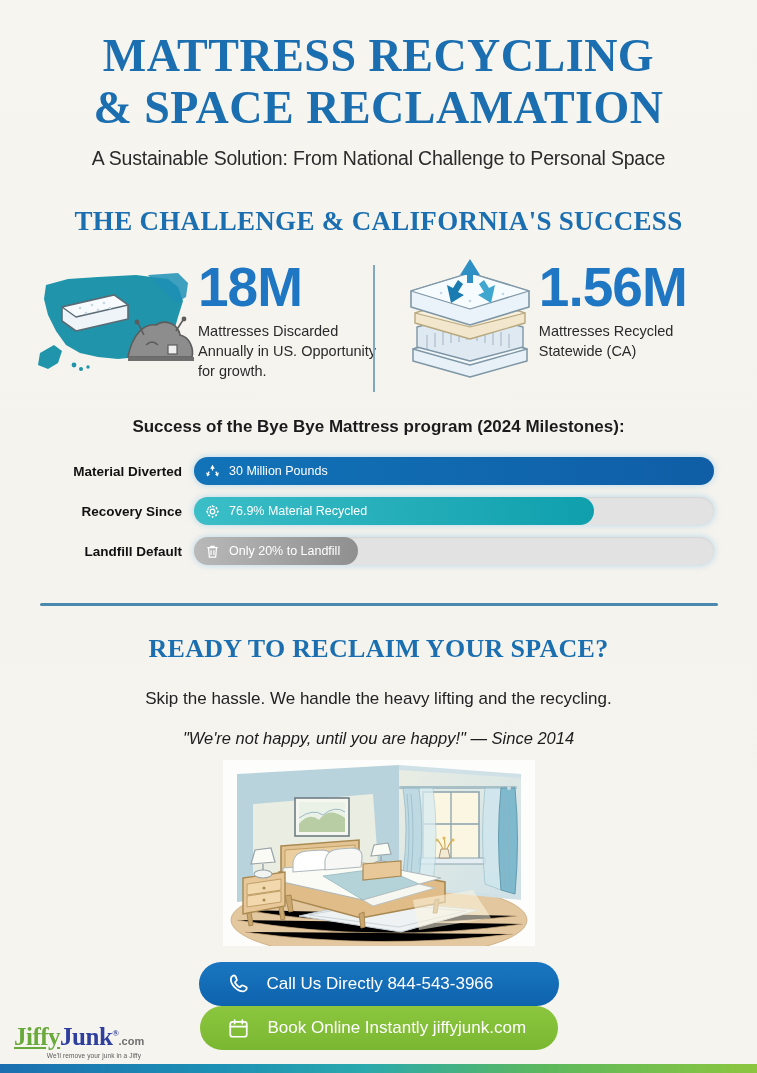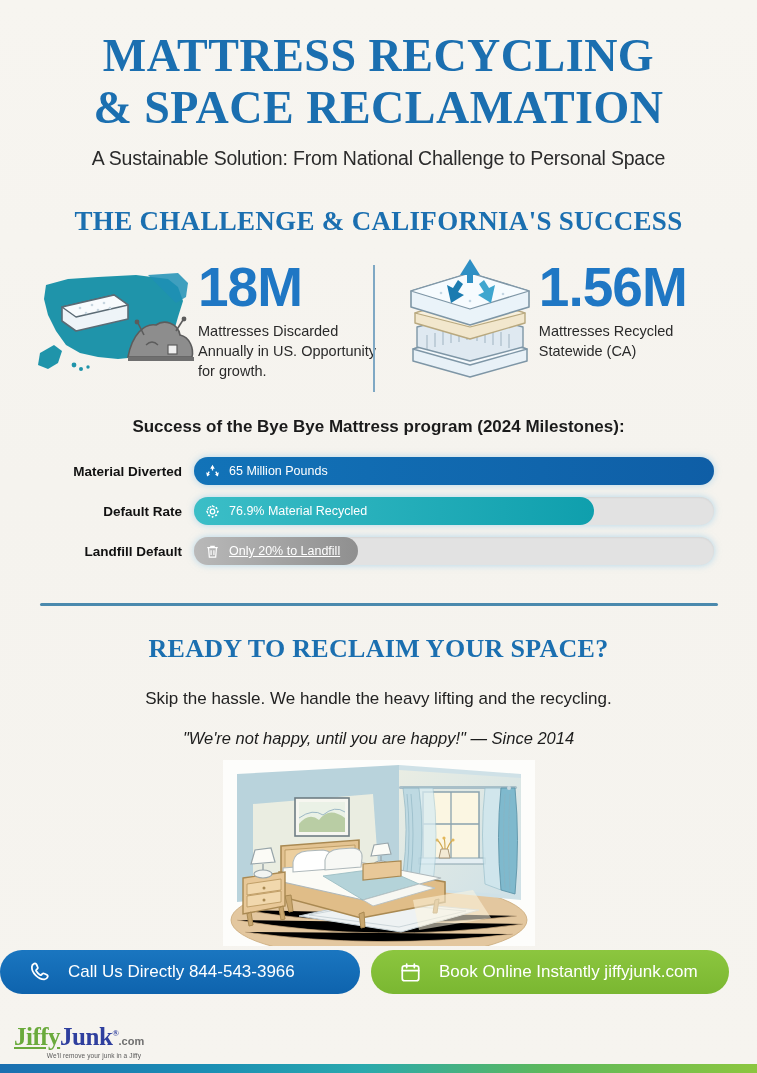--- a/index.html
+++ b/index.html
@@ -111,21 +111,21 @@
     border-radius: 14px;
     display: flex; align-items: center;
     padding-left: 9px;
     color: #fff;
     font-size: 12.5px;
     white-space: nowrap;
     overflow: hidden;
   }
   .bar-fill.blue { background: linear-gradient(90deg,#1273b8,#0f5ea6); }
   .bar-fill.teal { background: linear-gradient(90deg,#3bbec7,#0f9fad); }
-  .bar-fill.gray { background: linear-gradient(90deg,#b9b9b9,#8f8f8f); text-decoration: underline; }
+  .bar-fill.gray { background: linear-gradient(90deg,#b9b9b9,#8f8f8f); }
   .bar-ico {
     width: 19px; height: 19px; flex: none; margin-right: 7px;
     display: flex; align-items: center; justify-content: center;
   }
   .bar-ico svg { display: block; }
 
   
   .h-divider {
     width: 678px; height: 3px;
     margin: 32px auto 0;
@@ -142,21 +142,21 @@
   .cta-quote {
     text-align: center; margin-top: 20px;
     font-size: 16.5px; font-style: italic; color: #1c1c1c;
   }
 
   
   .room-wrap { margin-top: 12px; display: flex; justify-content: center; }
   .room { display:block; }
 
   
-  .btns { margin-top: 4px; display: flex; flex-direction: row; align-items: center; gap: 11px; }
+  .btns { margin-top: 16px; display: flex; flex-direction: column; align-items: center; }
   .btn {
     display: flex; align-items: center;
     height: 44px; border-radius: 22px;
     color: #fff; cursor: pointer;
     font-size: 17px;
     padding: 0 26px;
   }
   .btn .bico { width: 26px; height: 26px; flex:none; margin-right: 16px; display:flex; align-items:center; justify-content:center; }
   .btn-call { width: 360px; background: linear-gradient(180deg,#1a76c0,#0e63ad); }
   .btn-book { width: 358px; background: linear-gradient(180deg,#8cc63f,#7ab731); }
@@ -317,27 +317,27 @@
       <div class="bar-label">Material Diverted</div>
       <div class="bar-track">
         <div class="bar-fill blue" style="width:100%">
           <span class="bar-ico">
             <svg width="17" height="17" viewBox="0 0 24 24" fill="#ffffff">
               <path d="M12 2.6 L15.2 8.2 L12.9 8.2 L12.9 10.6 L11.1 10.6 L11.1 8.2 L8.8 8.2 Z"></path>
               <path d="M4.4 19.2 L3 13 L5 14.1 L6.6 11.5 L8.2 12.8 L6.6 15.4 L8.6 16.4 Z"></path>
               <path d="M19.6 19.2 L21 13 L19 14.1 L17.4 11.5 L15.8 12.8 L17.4 15.4 L15.4 16.4 Z"></path>
             </svg>
           </span>
-          <span>65 Million Pounds</span>
+          <span>30 Million Pounds</span>
         </div>
       </div>
     </div>
 
     <div class="bar-row">
-      <div class="bar-label">Default Rate</div>
+      <div class="bar-label">Recovery Since</div>
       <div class="bar-track">
         <div class="bar-fill teal" style="width:77%">
           <span class="bar-ico">
             <svg width="17" height="17" viewBox="0 0 24 24" fill="none" stroke="#ffffff" stroke-width="1.8">
               <circle cx="12" cy="12" r="3.2"></circle>
               <path d="M12 3.2 v2.2 M12 18.6 v2.2 M3.2 12 h2.2 M18.6 12 h2.2
                        M5.8 5.8 l1.6 1.6 M16.6 16.6 l1.6 1.6
                        M18.2 5.8 l-1.6 1.6 M7.4 16.6 l-1.6 1.6"></path>
               <circle cx="12" cy="12" r="7.2" stroke-dasharray="2.4 2.4"></circle>
             </svg>

